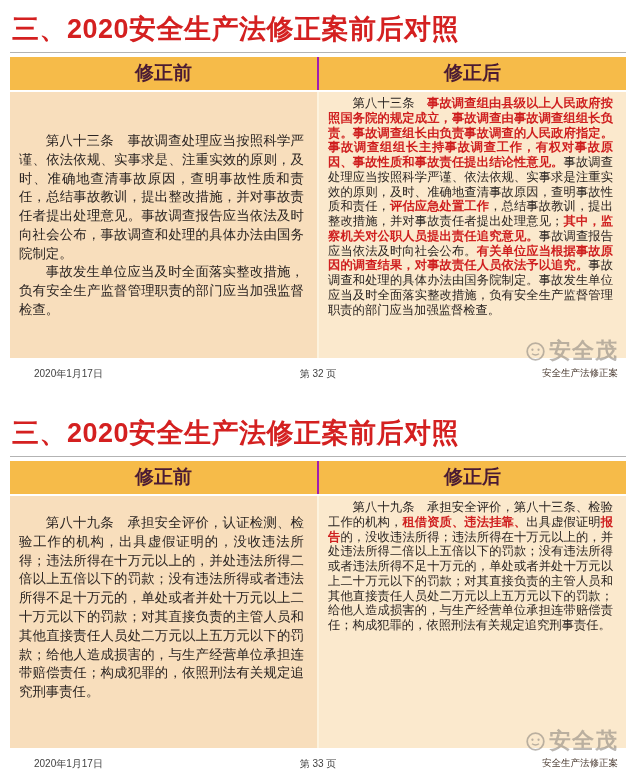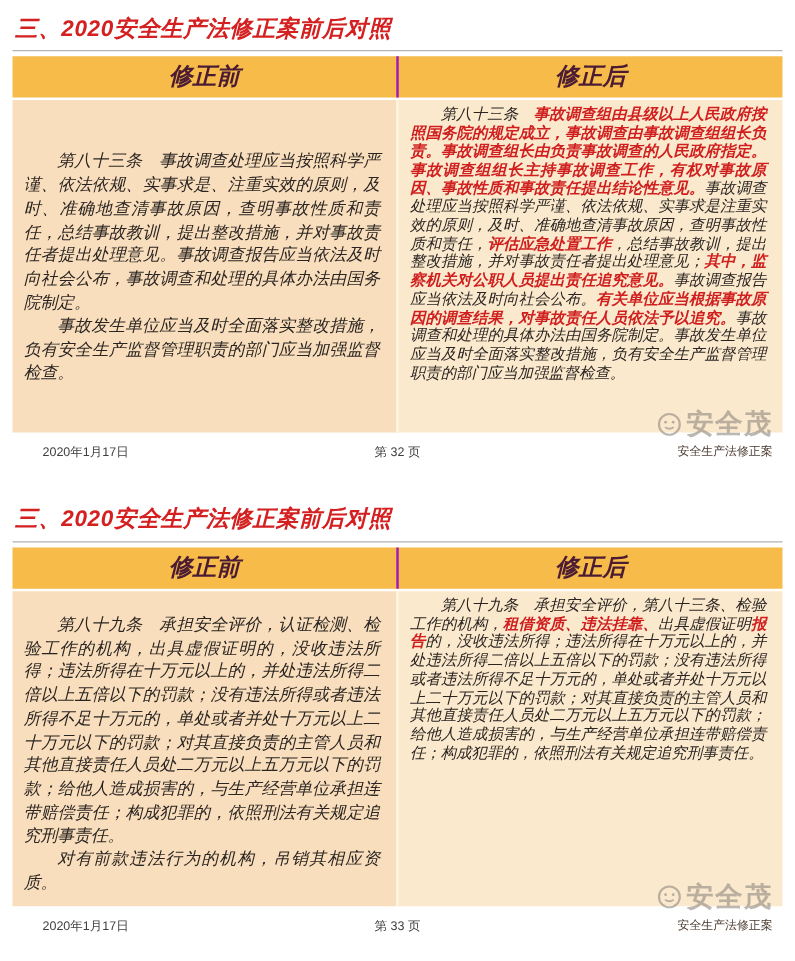--- a/index.html
+++ b/index.html
@@ -5,29 +5,28 @@
   html,body{margin:0;padding:0;background:#ffffff;}
   body{
     width:636px;
     font-family:"Liberation Sans","DejaVu Sans",sans-serif;
     -webkit-font-smoothing:antialiased;
   }
   .slide{position:relative;padding:4px 10px 0 10px;background:#ffffff;}
   .slide-gap{height:14px;background:#ffffff;}
   .title{
     color:#d42020;
-    font-size:18px;
+    font-size:27px;
     font-weight:bold;
     line-height:1.3;
     margin:8px 0 5px 2px;
     letter-spacing:.5px;
-    font-style:italic;
   }
   .rule{height:1px;background:#b3b3b3;margin:1px 0 4px 0;}
-  .grid{width:100%;font-style:italic;}
+  .grid{width:100%;}
   .thead{display:flex;}
   .th{
     flex:1;
     background:#f6bb49;
     color:#4a1b33;
     font-weight:bold;
     font-size:19px;
     text-align:center;
     padding:3px 0 4px 0;
   }
@@ -108,21 +107,20 @@
   <h1 class="title">三、2020安全生产法修正案前后对照</h1>
   <div class="rule"></div>
   <div class="grid">
     <div class="thead">
       <div class="th th-before">修正前</div>
       <div class="th th-after">修正后</div>
     </div>
     <div class="tbody">
       <div class="td td-before">
           <p class="para"><span class="run">第八十九条　承担安全评价，认证检测、检验工作的机构，出具虚假证明的，没收违法所得；违法所得在十万元以上的，并处违法所得二倍以上五倍以下的罚款；没有违法所得或者违法所得不足十万元的，单处或者并处十万元以上二十万元以下的罚款；对其直接负责的主管人员和其他直接责任人员处二万元以上五万元以下的罚款；给他人造成损害的，与生产经营单位承担连带赔偿责任；构成犯罪的，依照刑法有关规定追究刑事责任。</span></p>
-          <p class="para"><span class="run">对有前款违法行为的机构，吊销其相应资质。</span></p>
         </div>
       <div class="td td-after">
           <p class="para"><span class="run">第八十九条　承担安全评价，第八十三条、检验工作的机构，</span><span class="run em">租借资质、违法挂靠、</span><span class="run">出具虚假证明</span><span class="run em">报告</span><span class="run">的，没收违法所得；违法所得在十万元以上的，并处违法所得二倍以上五倍以下的罚款；没有违法所得或者违法所得不足十万元的，单处或者并处十万元以上二十万元以下的罚款；对其直接负责的主管人员和其他直接责任人员处二万元以上五万元以下的罚款；给他人造成损害的，与生产经营单位承担连带赔偿责任；构成犯罪的，依照刑法有关规定追究刑事责任。</span></p>
         </div>
     </div>
   </div>
   <div class="watermark">
     <span>
       <svg width="21" height="21" viewBox="0 0 24 24">
         <circle cx="12" cy="12" r="9.5" fill="none" stroke="currentColor" stroke-width="2"></circle>

